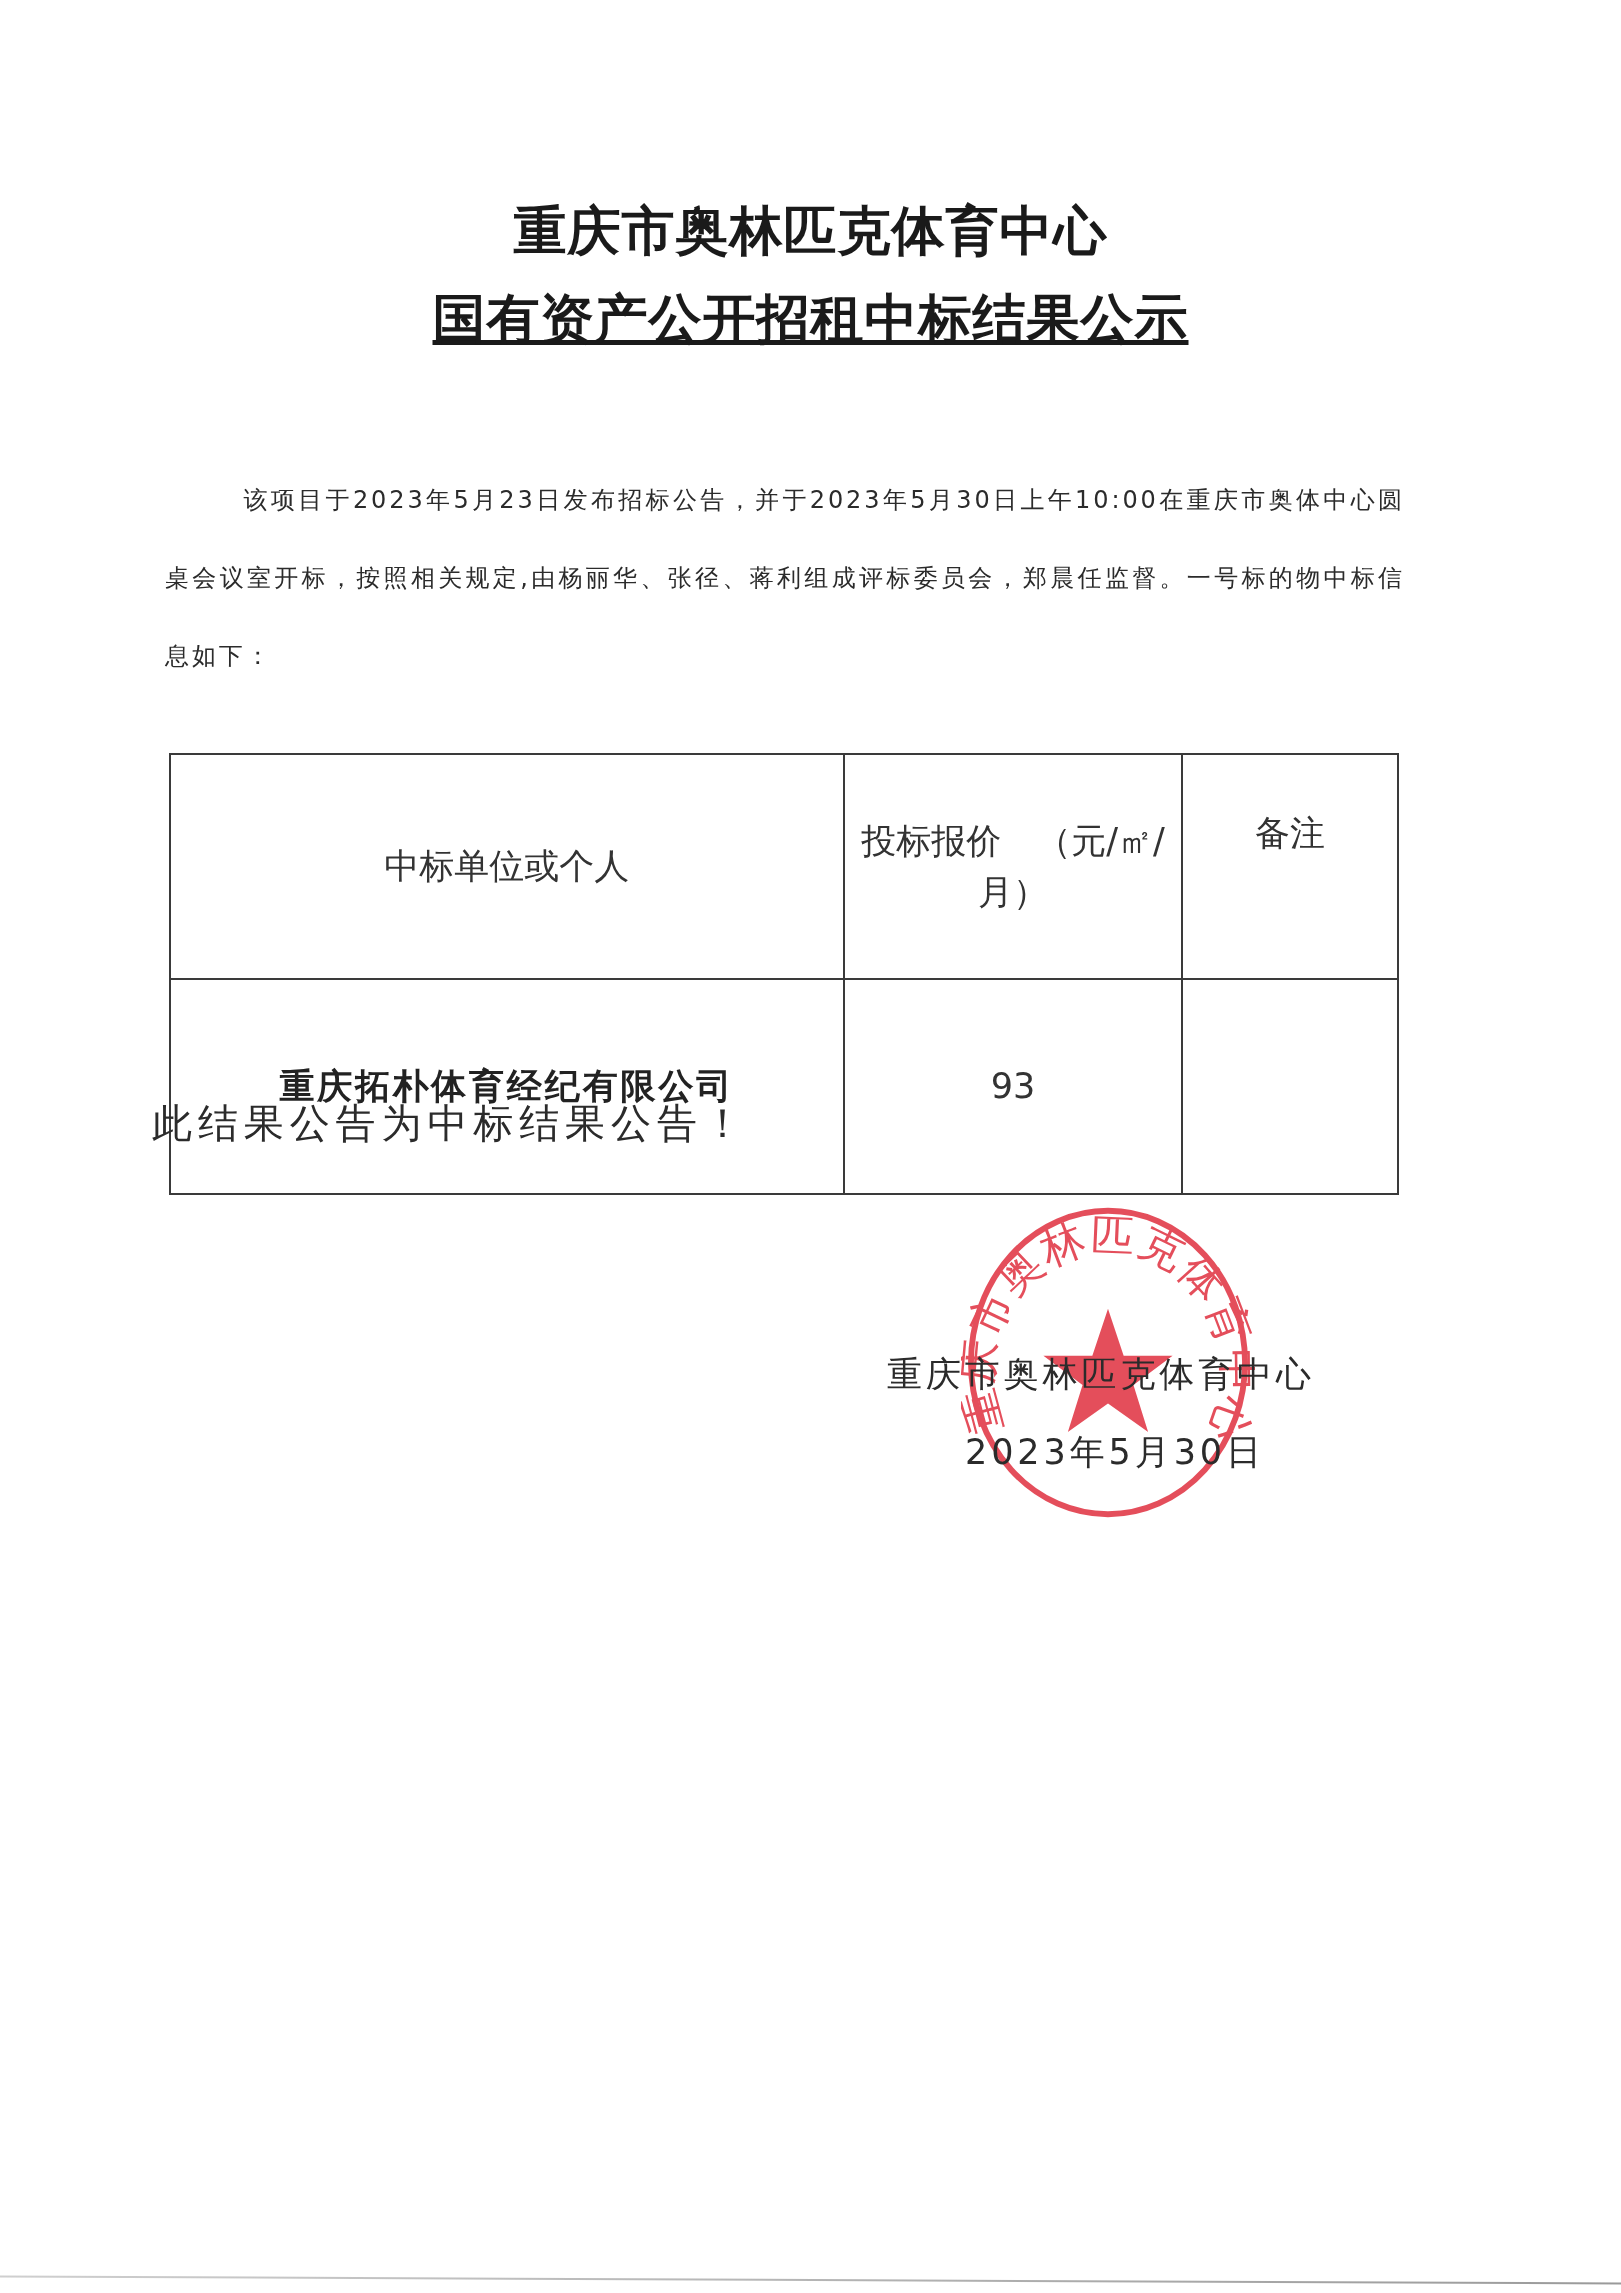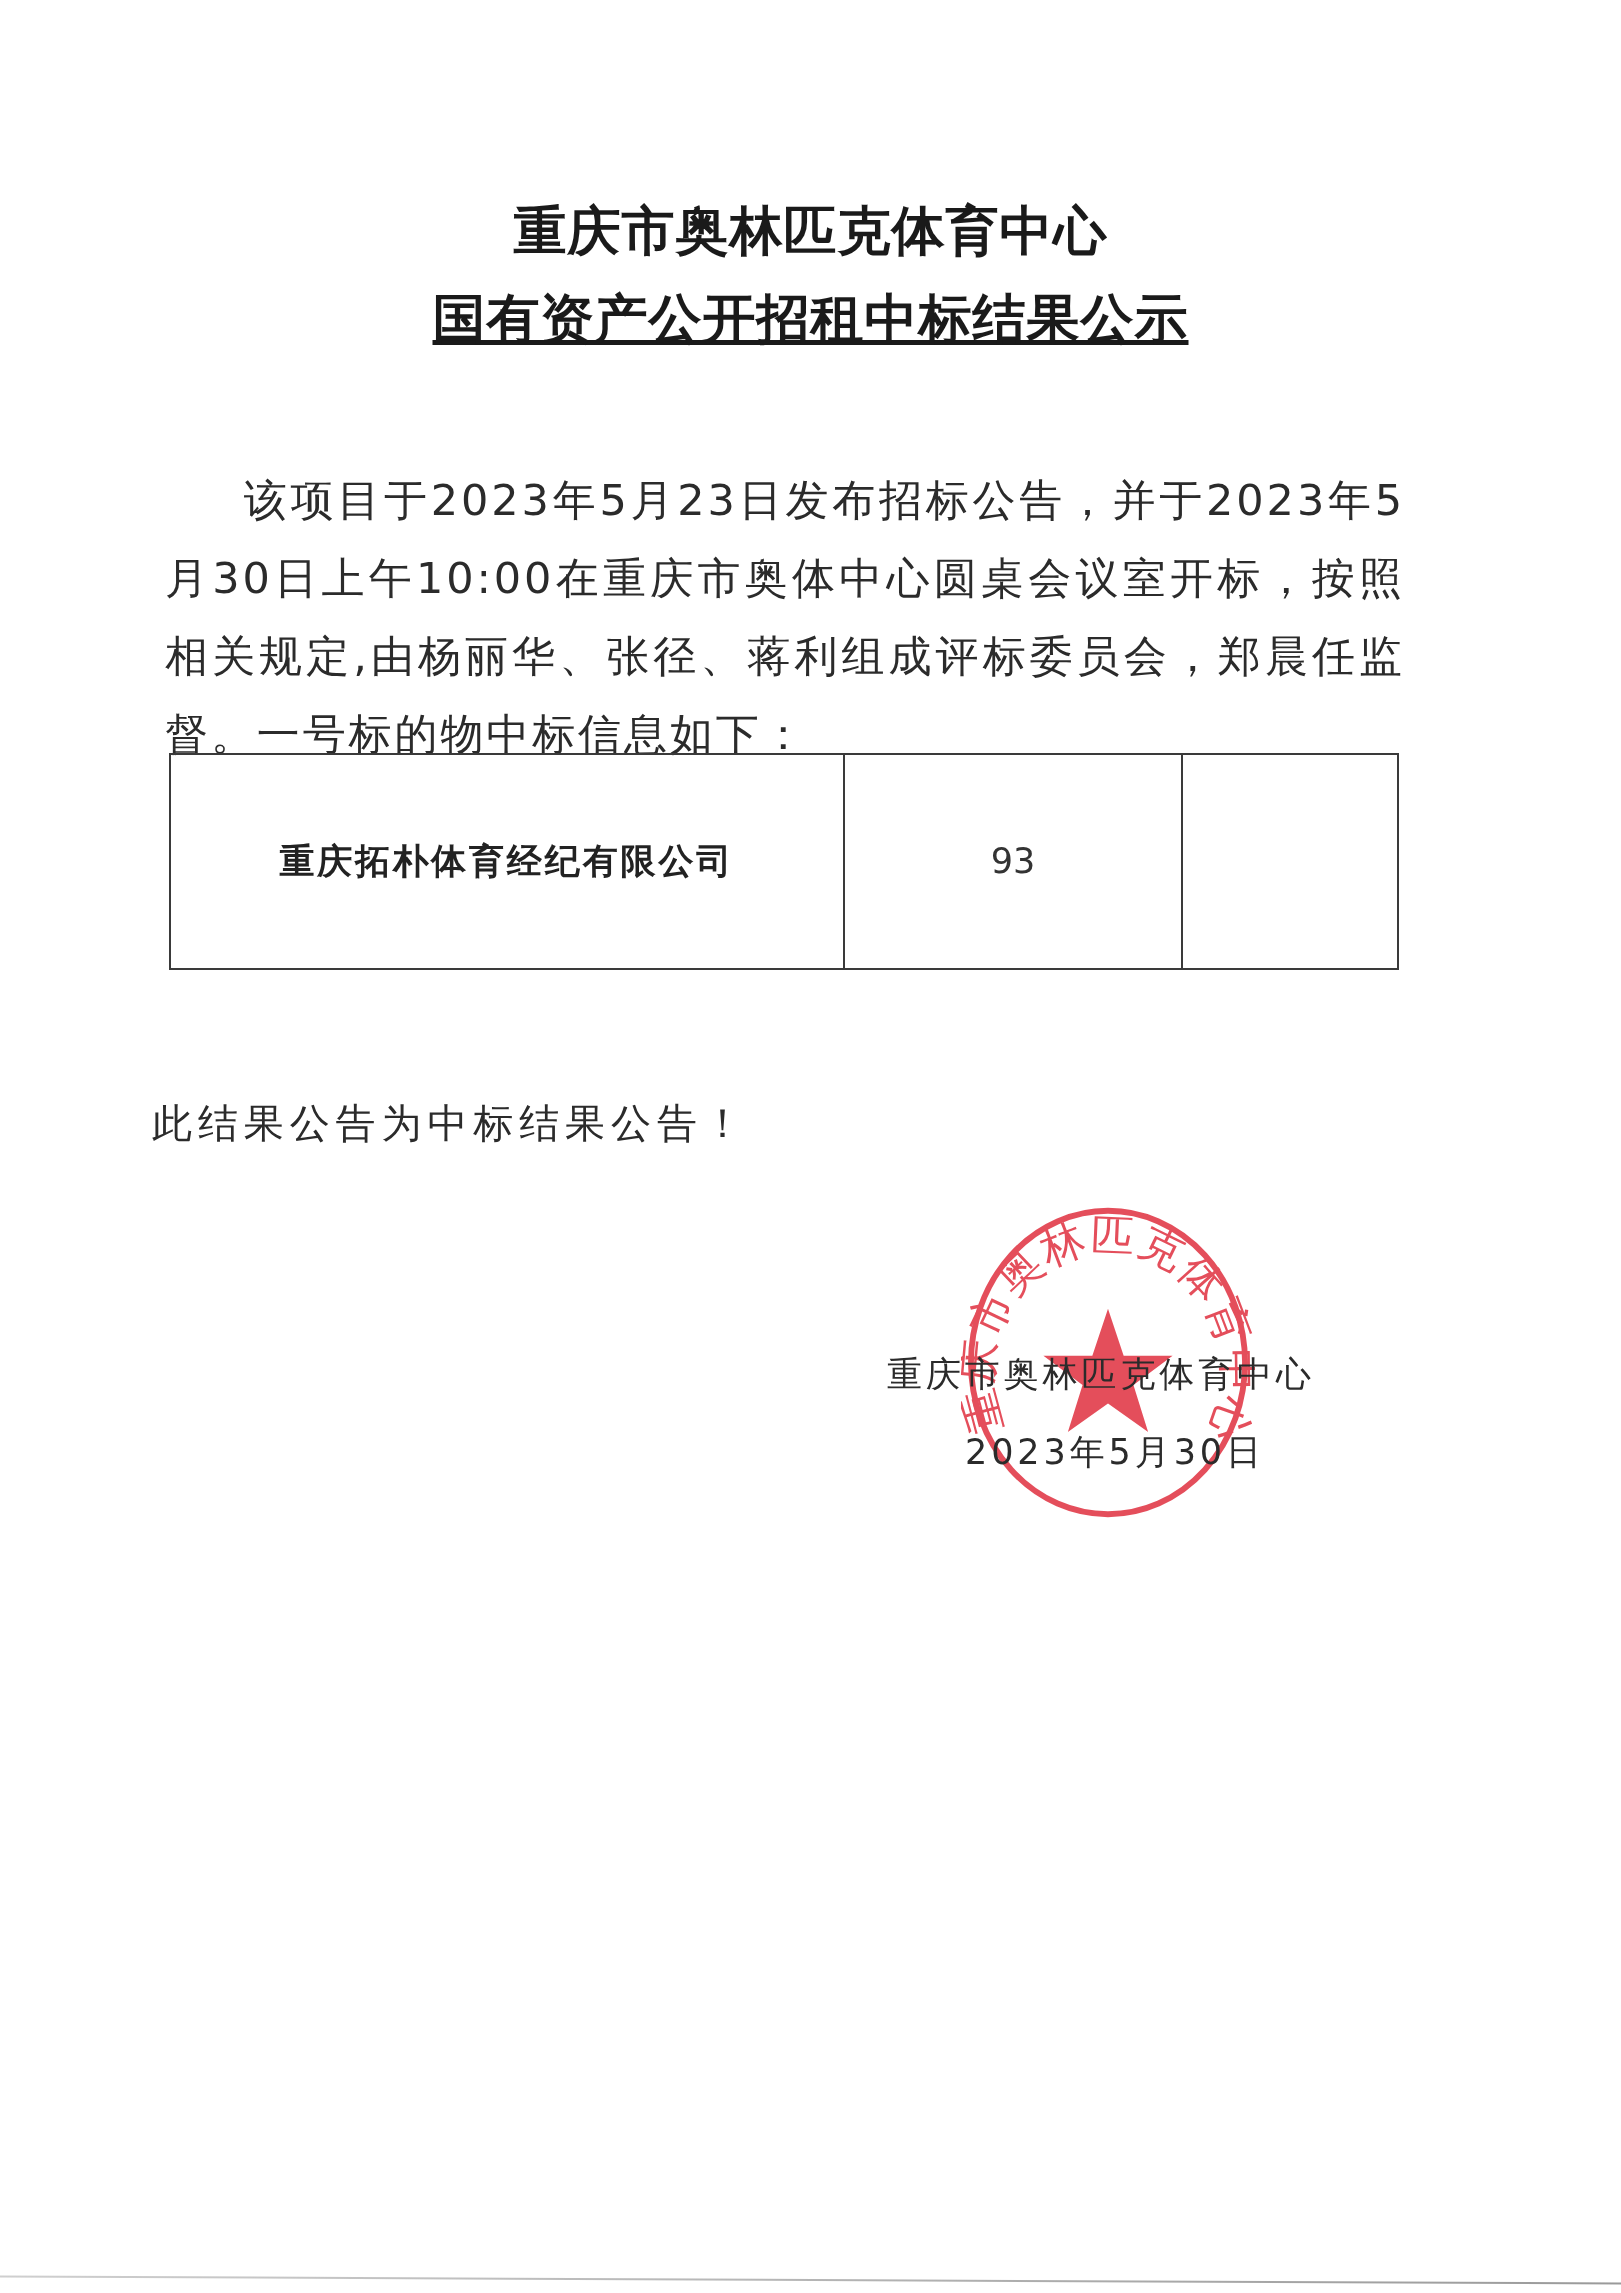--- a/index.html
+++ b/index.html
@@ -3,21 +3,21 @@
 <meta charset="utf-8">
 <style>
   html, body { margin: 0; padding: 0; background: #ffffff; }
   body { width: 1621px; height: 2294px; position: relative; overflow: hidden;
          font-family: "DejaVu Sans", sans-serif; color: #2a2a2a; }
   .title { position: absolute; left: 0; width: 1621px; text-align: center;
            font-family: "DejaVu Serif", serif; font-weight: bold; font-size: 53px;
            color: #1a1a1a; letter-spacing: 1px; }
   .t1 { top: 196px; }
   .t2 { top: 284px; text-decoration: underline; }
-  .para { position: absolute; left: 165px; width: 1240px; font-size: 43px;
+  .para { position: absolute; left: 165px; width: 1240px; font-size: 24px;
           line-height: 78px; letter-spacing: 2.9px; text-align: justify; color: #2b2b2b; }
   .para .indent { display: inline-block; width: 78px; }
   table.result { position: absolute; left: 169px; top: 753px; width: 1230px;
                  border-collapse: collapse; font-size: 35px; color: #333; }
   table.result td { border: 2px solid #3a3a3a; text-align: center; vertical-align: middle; }
   table.result tr.head td { height: 167px; }
   table.result tr.row td { height: 157px; }
   td.c1 { width: 667px; }
   td.c2 { width: 333px; line-height: 51px; }
   td.c3 { width: 211px; vertical-align: top !important; padding-top: 55px; }
@@ -36,20 +36,25 @@
 
 <div class="title t1">重庆市奥林匹克体育中心</div>
 <div class="title t2">国有资产公开招租中标结果公示</div>
 
 <div class="para" style="top:461px;">
   <span class="indent"></span><span>该项目于2023年5月23日发布招标公告，并于2023年5月30日上午10:00在重庆市奥体中心圆桌会议室开标，按照相关规定,由杨丽华、张径、蒋利组成评标委员会，郑晨任监督。一号标的物中标信息如下：</span>
 </div>
 
 <table class="result">
   <tbody>
+      <tr class="head">
+    <td class="c1">中标单位或个人</td>
+    <td class="c2">投标报价　（元/㎡/月）</td>
+    <td class="c3">备注</td>
+  </tr>
   <tr class="row">
     <td class="c1 company">重庆拓朴体育经纪有限公司</td>
     <td class="c2">93</td>
     <td class="c3"></td>
   </tr>
 </tbody>
   </table>
 
 <div class="note">此结果公告为中标结果公告！</div>
 

